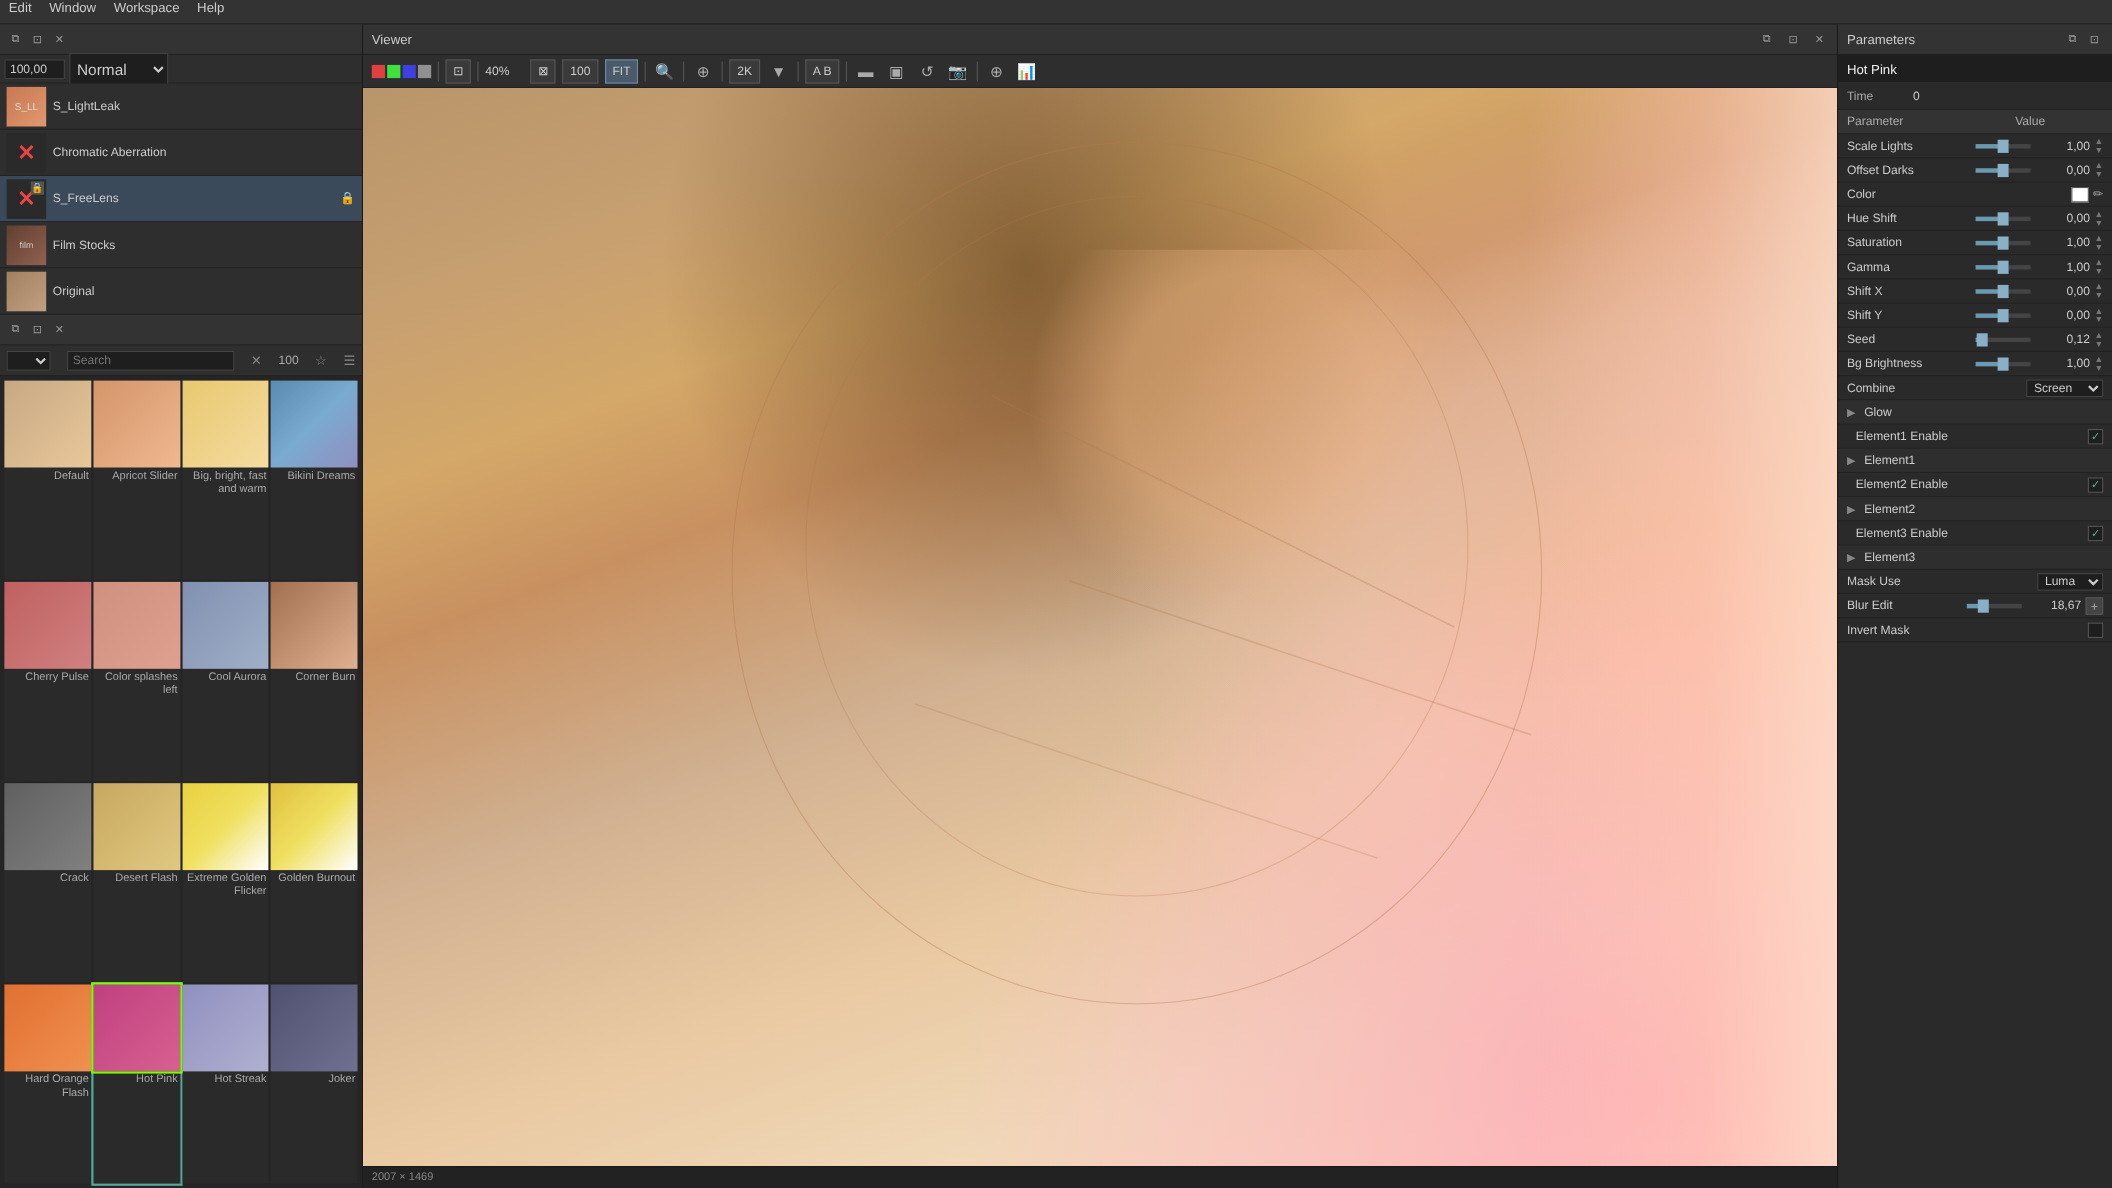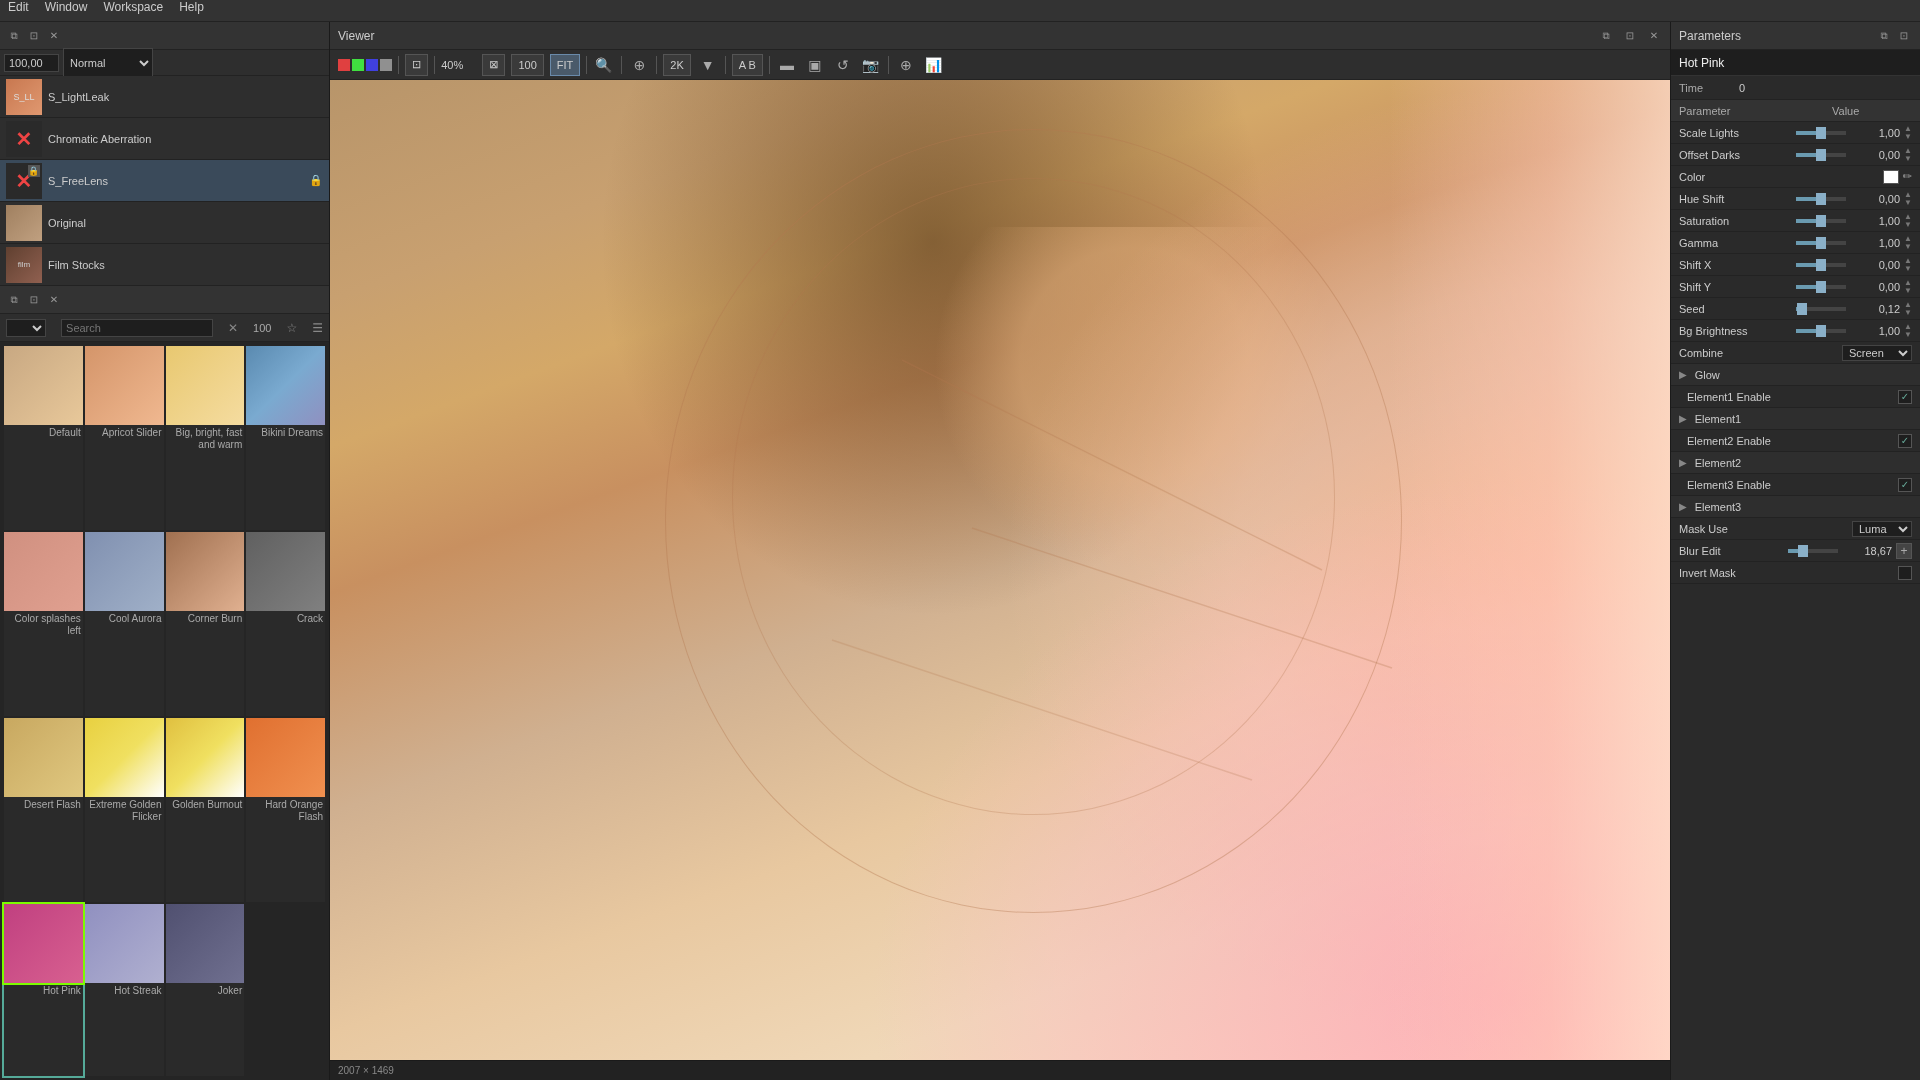--- a/index.html
+++ b/index.html
@@ -88,21 +88,21 @@
       padding: 0 4px;
       font-size: 11px;
       width: 55px;
     }
 
     .blend-select {
       background: #1e1e1e;
       border: 1px solid #444;
       color: #ccc;
       height: 30px;
-      font-size: 11px;
+      font-size: 14px;
       padding: 0 2px;
       width: 90px;
     }
 
     
     .layer-item {
       height: 42px;
       background: #2e2e2e;
       display: flex;
       align-items: center;
@@ -683,30 +683,30 @@
     <div class="layer-item selected">
       <div class="layer-thumb" style="background:#2a2a2a; display:flex; align-items:center; justify-content:center; position:relative;">
         <span class="layer-thumb-x">✕</span>
         <div style="position:absolute;top:2px;right:2px;width:12px;height:12px;background:#555;display:flex;align-items:center;justify-content:center;font-size:9px;color:#aaa;">🔒</div>
       </div>
       <span class="layer-name">S_FreeLens</span>
       <span class="layer-lock-icon">🔒</span>
     </div>
 
     <div class="layer-item">
-      <div class="layer-thumb" style="background:linear-gradient(135deg,#a08060,#c0a080);">
-      </div>
-      <span class="layer-name">Original</span>
-    </div>
-
-    <div class="layer-item">
       <div class="layer-thumb" style="background:linear-gradient(135deg,#604030,#906050);">
         <span style="font-size:8px;color:#ccc;text-align:center;">film</span>
       </div>
       <span class="layer-name">Film Stocks</span>
+    </div>
+
+    <div class="layer-item">
+      <div class="layer-thumb" style="background:linear-gradient(135deg,#a08060,#c0a080);">
+      </div>
+      <span class="layer-name">Original</span>
     </div>
 
     <div class="presets-section">
 
       <div class="panel-header">
         <div class="panel-icon">⧉</div>
         <div class="panel-icon">⊡</div>
         <div class="panel-icon">✕</div>
       </div>
 
@@ -736,20 +736,24 @@
         <div class="preset-item">
           <div class="preset-thumb thumb-bigbright"></div>
           <div class="preset-label">Big, bright, fast and warm</div>
         </div>
 
         <div class="preset-item">
           <div class="preset-thumb thumb-bikini"></div>
           <div class="preset-label">Bikini Dreams</div>
         </div>
 
+        <div class="preset-item">
+          <div class="preset-thumb thumb-cherry"></div>
+          <div class="preset-label">Cherry Pulse</div>
+        </div>
 
         <div class="preset-item">
           <div class="preset-thumb thumb-colorsplash"></div>
           <div class="preset-label">Color splashes left</div>
         </div>
 
         <div class="preset-item">
           <div class="preset-thumb thumb-cool"></div>
           <div class="preset-label">Cool Aurora</div>
         </div>

